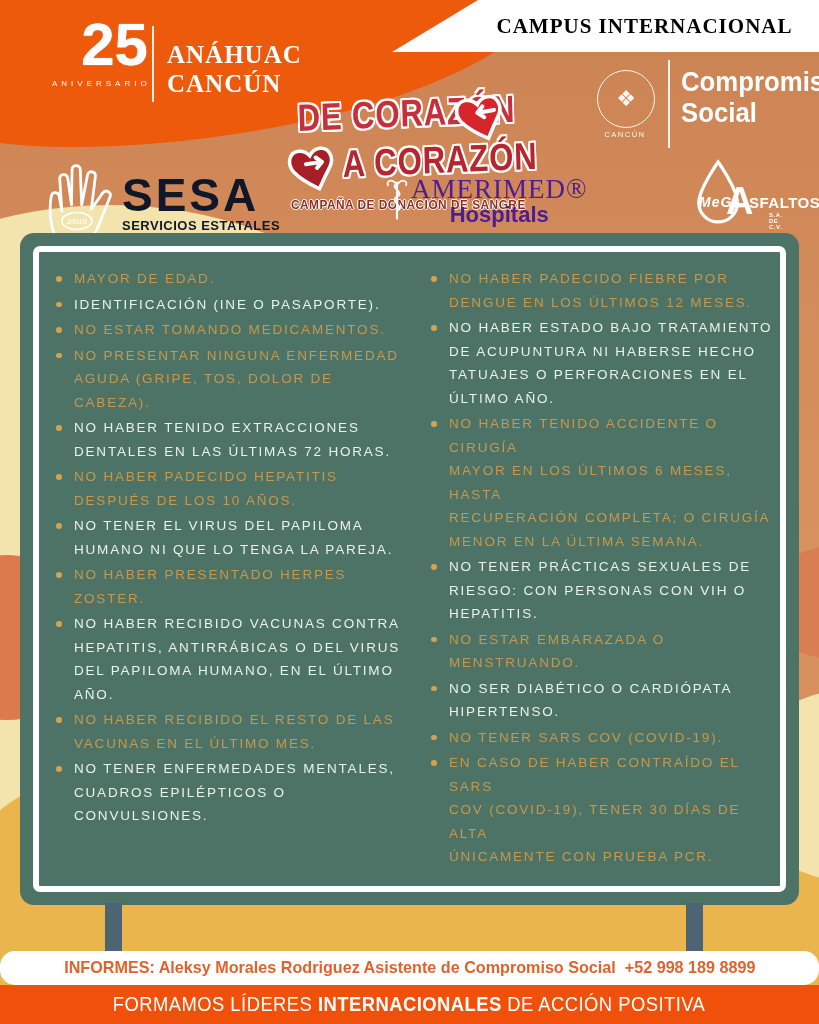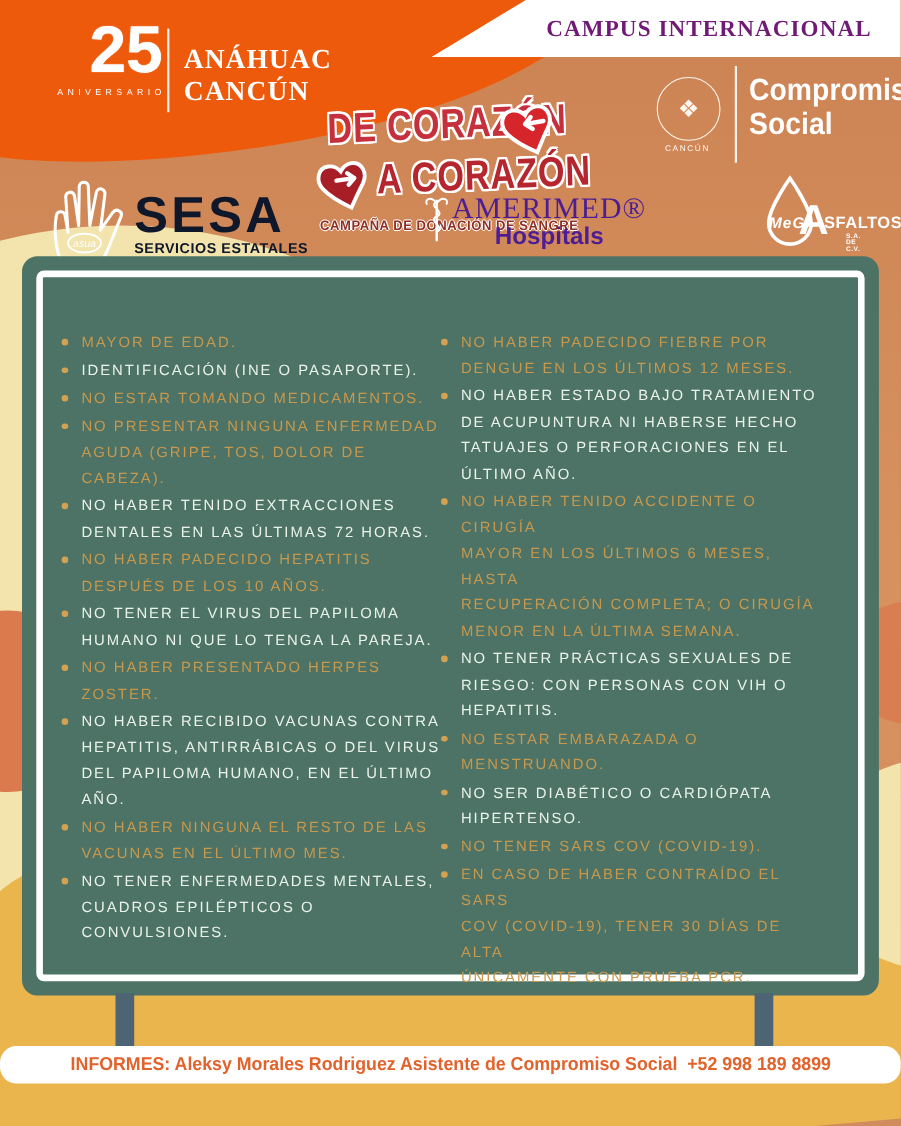--- a/index.html
+++ b/index.html
@@ -17,21 +17,21 @@
   .blob-pale-right{position:absolute;left:735px;top:688px;width:250px;height:195px;border-radius:50%;background:#F2E4AC;}
 
   
   .header-svg{position:absolute;left:0;top:0;}
 
   
   .top-band{position:absolute;top:0;left:0;width:819px;height:52px;background:#fff;
             clip-path:polygon(478px 0,100% 0,100% 100%,392px 100%);}
   .campus-text{position:absolute;top:14px;left:470px;width:349px;text-align:center;
                font-family:"Liberation Serif",serif;font-weight:bold;font-size:21px;
-               letter-spacing:1px;color:#701a75;}
+               letter-spacing:1px;color:#000000;}
 
   
   .anniv{position:absolute;left:52px;top:14px;color:#fff;text-align:right;width:96px;}
   .anniv-num{font-weight:bold;font-size:60px;line-height:62px;font-family:"Liberation Sans",sans-serif;
              text-shadow:0 0 1px #fff;}
   .anniv-label{font-size:8px;letter-spacing:4px;margin-top:3px;}
   .v-sep{position:absolute;background:rgba(255,255,255,.9);}
   .sep-anniv{left:152px;top:26px;width:2px;height:76px;}
   .anahuac{position:absolute;left:167px;top:40px;color:#fff;font-family:"Liberation Serif",serif;
            font-weight:bold;font-size:25px;line-height:29px;letter-spacing:1px;}
@@ -70,21 +70,21 @@
   .mega{position:absolute;left:693px;top:158px;color:#fff;}
   .mega-meg{position:absolute;left:6px;top:36px;font-weight:bold;font-size:14px;font-style:italic;letter-spacing:1px;}
   .mega-a{position:absolute;left:33px;top:22px;font-weight:bold;font-size:38px;}
   .mega-sfaltos{position:absolute;left:56px;top:36px;font-weight:bold;font-size:15px;letter-spacing:.5px;}
   .mega-sub{position:absolute;left:76px;top:54px;font-weight:bold;font-size:6px;letter-spacing:.5px;}
 
   
   .board{position:absolute;left:20px;top:233px;width:779px;height:672px;background:#4C7366;
          border-radius:14px;}
   .board-frame{position:absolute;left:13px;top:13px;right:13px;bottom:13px;border:6px solid #fff;border-radius:7px;}
-  .board-cols{position:absolute;left:36px;top:34px;right:18px;display:flex;margin-top:32px;}
+  .board-cols{position:absolute;left:36px;top:34px;right:18px;display:flex;gap:30px;}
   .req-col{width:345px;list-style:none;margin:0;padding:0;}
   .req-col li{position:relative;padding-left:18px;margin:0 0 2px 0;font-size:13.5px;
               letter-spacing:1.8px;line-height:23.5px;}
   .req-col li::before{content:"";position:absolute;left:0;top:9px;width:5.5px;height:5.5px;
                       border-radius:50%;background:#D2A252;}
   .req-col li.gold{color:#C8984C;}
   .req-col li.light{color:#EAF2EA;}
   .req-text{white-space:pre-line;}
 
   
@@ -198,21 +198,21 @@
           <li class="gold"><span class="req-text">NO HABER PADECIDO HEPATITIS
 DESPUÉS DE LOS 10 AÑOS.</span></li>
           <li class="light"><span class="req-text">NO TENER EL VIRUS DEL PAPILOMA
 HUMANO NI QUE LO TENGA LA PAREJA.</span></li>
           <li class="gold"><span class="req-text">NO HABER PRESENTADO HERPES
 ZOSTER.</span></li>
           <li class="light"><span class="req-text">NO HABER RECIBIDO VACUNAS CONTRA
 HEPATITIS, ANTIRRÁBICAS O DEL VIRUS
 DEL PAPILOMA HUMANO, EN EL ÚLTIMO
 AÑO.</span></li>
-          <li class="gold"><span class="req-text">NO HABER NINGUNA EL RESTO DE LAS
+          <li class="gold"><span class="req-text">NO HABER RECIBIDO EL RESTO DE LAS
 VACUNAS EN EL ÚLTIMO MES.</span></li>
           <li class="light"><span class="req-text">NO TENER ENFERMEDADES MENTALES,
 CUADROS EPILÉPTICOS O
 CONVULSIONES.</span></li>
         </ul>
       <ul class="req-col" id="req-col-right">
           <li class="gold"><span class="req-text">NO HABER PADECIDO FIEBRE POR
 DENGUE EN LOS ÚLTIMOS 12 MESES.</span></li>
           <li class="light"><span class="req-text">NO HABER ESTADO BAJO TRATAMIENTO
 DE ACUPUNTURA NI HABERSE HECHO
@@ -235,14 +235,17 @@
 ÚNICAMENTE CON PRUEBA PCR.</span></li>
         </ul>
     </div>
   </div>
   <div class="post post-left"></div>
   <div class="post post-right"></div>
 
   <div class="informes-band">
     <span class="informes-text">INFORMES: Aleksy Morales Rodriguez Asistente de Compromiso Social  +52 998 189 8899</span>
   </div>
+  <div class="bottom-band">
+    <span class="bottom-inner"><span class="slim">FORMAMOS LÍDERES </span><span class="bold">INTERNACIONALES</span><span class="slim"> DE ACCIÓN POSITIVA</span></span>
+  </div>
 
 </div>
 
 </body></html>

